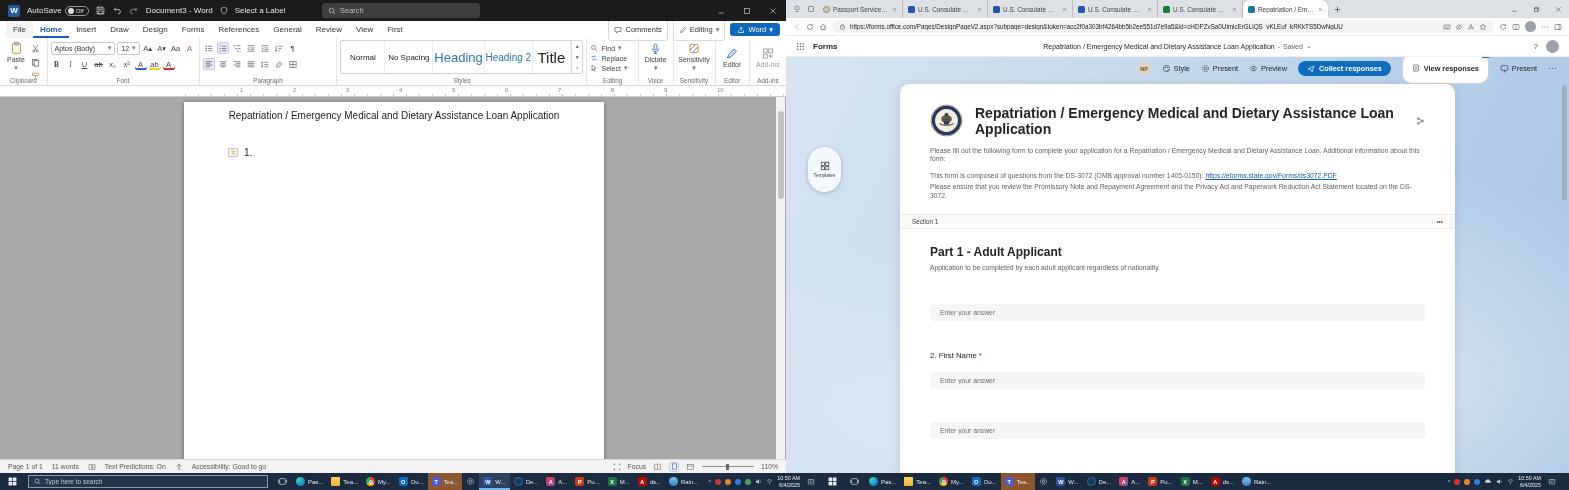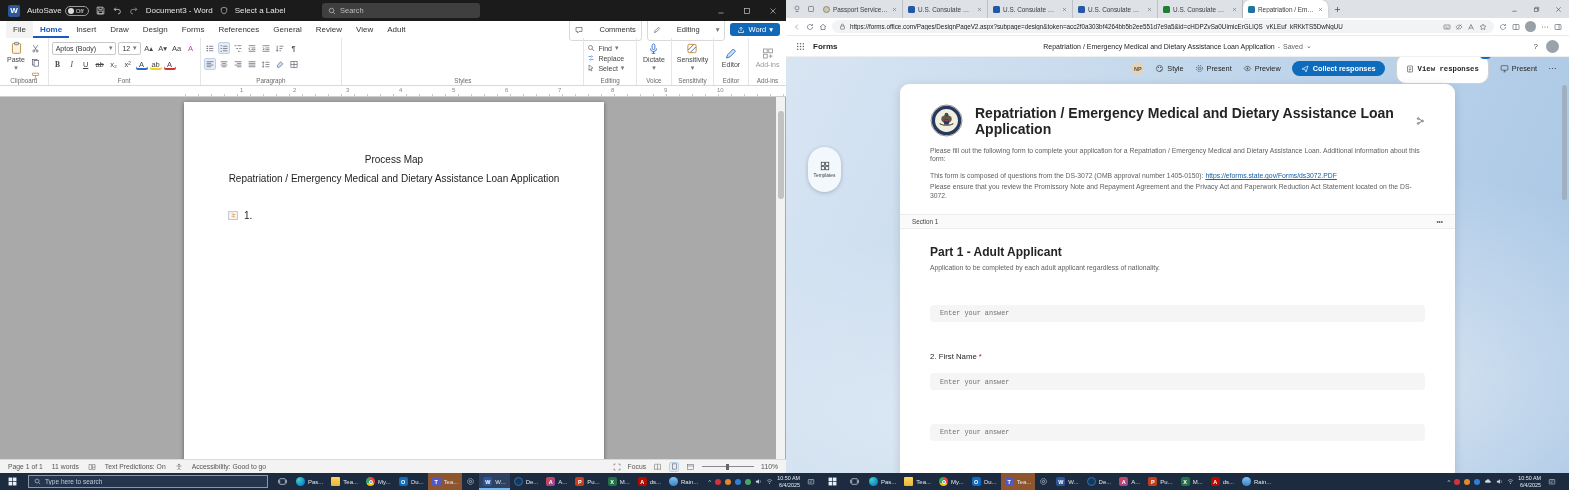--- a/index.html
+++ b/index.html
@@ -20,21 +20,21 @@
   .w-search input { background:transparent; border:none; outline:none; color:#c9c9c9; font-size:7.5px; width:100%; }
   .w-search input::placeholder { color:#bdbdbd; }
   .w-winctl { position:absolute; right:0; top:0; height:21px; display:flex; }
   .w-winctl div { width:26px; height:21px; display:flex; align-items:center; justify-content:center; color:#cfcfcf; }
 
   .w-tabrow { height:17px; background:#fff; display:flex; align-items:center; padding-left:6px; font-size:8px; color:#333; }
   .w-tab { padding:2px 7px; height:17px; display:flex; align-items:center; }
   .w-tab.file { background:#1b1b1b0d; font-weight:400; }
   .w-tab.active { color:#185abd; font-weight:700; box-shadow:inset 0 -2px 0 #185abd; }
   .w-tabactions { margin-left:auto; display:flex; align-items:center; gap:5px; padding-right:6px; }
-  .w-actbtn { display:flex; align-items:center; gap:16px; border:1px solid #d9d9d9; border-radius:3px; padding:6px 5px; font-size:7.5px; color:#333; }
+  .w-actbtn { display:flex; align-items:center; gap:3px; border:1px solid #d9d9d9; border-radius:3px; padding:6px 5px; font-size:7.5px; color:#333; }
   .w-share { background:#1168b8; color:#fff; border:none; border-radius:3px; padding:2px 7px; display:flex; gap:3px; align-items:center; font-size:7.5px; }
 
   .w-ribbon { height:48px; background:#fff; border-bottom:1px solid #d9d9d9; display:flex; font-size:7px; color:#444; }
   .w-group { position:relative; border-right:1px solid #e6e6e6; padding:2px 3px 11px; }
   .w-glabel { position:absolute; bottom:1px; left:0; right:0; text-align:center; font-size:6.3px; color:#6a6a6a; }
   .w-row { display:flex; align-items:center; gap:2px; height:16px; }
   .mi { min-width:12px; height:12px; display:inline-flex; align-items:center; justify-content:center; border-radius:2px; color:#444; font-size:7.5px; }
   .mi.sel { background:#e6ecf5; border:1px solid #bcd0ea; }
   .combo { border:1px solid #c8c8c8; border-radius:2px; height:13px; display:flex; align-items:center; justify-content:space-between; padding:0 3px; font-size:7px; color:#333; background:#fff; }
   .chev { color:#777; }
@@ -100,42 +100,42 @@
 
   .b-content { position:absolute; top:57px; left:0; right:0; bottom:0; overflow:hidden;
     background:linear-gradient(115deg,#d8e5f3 0%,#c7daed 35%,#b3cde8 75%,#a7c5e3 100%); }
   .b-wave1 { position:absolute; left:-120px; bottom:-140px; width:560px; height:380px; border-radius:50%; background:radial-gradient(closest-side,rgba(255,255,255,.35),rgba(255,255,255,0)); }
   .b-wave2 { position:absolute; right:-160px; bottom:-120px; width:640px; height:420px; border-radius:50%; background:radial-gradient(closest-side,rgba(255,255,255,.45),rgba(255,255,255,0)); }
 
   .b-toolbar { position:relative; height:23px; display:flex; align-items:center; justify-content:flex-end; gap:11px; padding:0 12px; font-size:7.3px; color:#242424; }
   .tbtn { display:flex; align-items:center; gap:3px; }
   .np { width:13px; height:13px; border-radius:50%; background:#e2d4bc; color:#5c5036; font-size:5.5px; font-weight:700; display:flex; align-items:center; justify-content:center; }
   .b-collect { background:#0f6cbd; color:#fff; border-radius:10px; padding:3px 9px; display:flex; align-items:center; gap:4px; font-weight:600; }
-  .b-viewresp { position:relative; background:#fff; border:1px solid #d1d1d1; border-radius:10px; padding:10px 9px; display:flex; gap:4px; font-weight:600;font-family:Liberation Mono, monospace; }
+  .b-viewresp { position:relative; background:#fff; border:1px solid #d1d1d1; border-radius:10px; padding:10px 9px; display:flex; gap:4px; font-weight:600; }
   .b-badge { position:absolute; top:-4px; right:-3px; background:#0f6cbd; color:#fff; font-size:5px; border-radius:6px; padding:1px 2.5px; font-weight:700; }
 
   .b-templates { position:absolute; left:22px; top:90px; width:33px; height:45px; background:#f3f8fd; border-radius:17px; box-shadow:0 1px 4px rgba(0,0,0,.22); display:flex; flex-direction:column; align-items:center; justify-content:center; gap:2px; font-size:4.8px; color:#424242; }
 
   .b-card { position:absolute; left:114px; top:27px; width:555px; height:560px; background:#fff; border-radius:9px; box-shadow:0 2px 10px rgba(0,0,0,.14); overflow:hidden; }
   .f-head { display:flex; align-items:center; gap:12px; padding:20px 30px 0; }
   .f-title { font-size:14px; font-weight:600; color:#242424; display:flex; align-items:center; gap:6px; }
   .f-desc { padding:0 30px; margin-top:10px; font-size:6.8px; color:#616161; line-height:1.25; }
   .f-desc p + p { margin-top:8px; }
   .f-desc p.tight { margin-top:3px; }
   .f-link { color:#115ea3; text-decoration:underline; }
   .f-sectionbar { margin-top:14px; height:15px; background:#fafafa; border-top:1px solid #ececec; border-bottom:1px solid #ececec; display:flex; align-items:center; padding:0 12px; font-size:6.3px; color:#424242; }
   .f-sectionbar .dots { margin-left:auto; color:#616161; }
   .f-part { padding:0 30px; margin-top:16px; }
   .f-part h2 { font-size:12px; font-weight:700; color:#242424; }
   .f-part p { margin-top:5px; font-size:6.8px; color:#616161; }
   .f-q { padding:0 30px; margin-top:30px; }
   .f-qlabel { font-size:7.8px; color:#242424; }
   .f-req { color:#a4262c; margin-left:2px; }
   .f-input { margin-top:9px; }
-  .f-input input { width:100%; height:17px; background:#f5f5f5; border:none; border-radius:4px; padding:0 10px; font-size:6.8px; color:#424242; outline:none; font-family:Liberation Mono, monospace; }
+  .f-input input { width:100%; height:17px; background:#f5f5f5; border:none; border-radius:4px; padding:0 10px; font-size:6.8px; color:#424242; outline:none; font-family:Liberation Sans, sans-serif; }
   .f-input input::placeholder { color:#707070; }
   .b-scroll { position:absolute; right:1px; top:2px; bottom:2px; width:7px; }
   .b-sthumb { position:absolute; top:26px; left:1px; width:5px; height:115px; background:#9fb0c0; border-radius:3px; }
 
   
   #taskbar { position:absolute; left:0; top:473px; width:1569px; height:17px; background:#1c2b3f; display:flex; align-items:stretch; color:#dfe5ec; }
   .t-start { width:24px; display:flex; align-items:center; justify-content:center; }
   .t-search { width:240px; margin:2px 4px; background:#24354d; border:1px solid #8b98a8; display:flex; align-items:center; gap:4px; padding:0 5px; }
   .t-search input { background:transparent; border:none; outline:none; font-size:6.5px; color:#cfd8e2; width:100%; font-family:inherit; }
   .t-search input::placeholder { color:#c2cbd6; }
@@ -236,21 +236,21 @@
     <div class="w-tab file">File</div>
     <div class="w-tab active">Home</div>
     <div class="w-tab">Insert</div>
     <div class="w-tab">Draw</div>
     <div class="w-tab">Design</div>
     <div class="w-tab">Forms</div>
     <div class="w-tab">References</div>
     <div class="w-tab">General</div>
     <div class="w-tab">Review</div>
     <div class="w-tab">View</div>
-    <div class="w-tab">Adult</div>
+    <div class="w-tab">First</div>
     <div class="w-tabactions">
       <div class="w-actbtn">
         <svg width="8" height="8" viewBox="0 0 16 16">
             <path d="M2 3h12v8H8l-3 3v-3H2z" fill="none" stroke="#555" stroke-width="1.3"></path>
           </svg>
         <span>Comments</span>
       </div>
       <div class="w-actbtn">
         <svg width="8" height="8" viewBox="0 0 16 16">
             <path d="M3 13l1-3.5L11 2.5l2.5 2.5L6.5 12z" fill="none" stroke="#555" stroke-width="1.3"></path>
@@ -411,20 +411,32 @@
             <svg width="10" height="9" viewBox="0 0 16 16">
               <rect x="2.5" y="2.5" width="11" height="11" fill="none" stroke="#556" stroke-width="1.1"></rect>
               <path d="M8 2.5v11M2.5 8h11" stroke="#556" stroke-width="1.1"></path>
             </svg>
           </span>
       </div>
       <div class="w-glabel">Paragraph</div>
     </div>
 
     <div class="w-group" style="width:250px;">
+      <div class="w-styles">
+        <div class="w-sty n">Normal</div>
+        <div class="w-sty ns" style="width:50px;">No Spacing</div>
+        <div class="w-sty h1" style="width:54px;">Heading</div>
+        <div class="w-sty h2" style="width:50px;">Heading 2</div>
+        <div class="w-sty title" style="width:40px;">Title</div>
+        <div class="w-styarrows">
+          <span style="font-size:5px;">▲</span>
+          <span style="font-size:5px;">▼</span>
+          <span style="font-size:5px;">▿</span>
+        </div>
+      </div>
       <div class="w-glabel">Styles</div>
     </div>
 
     <div class="w-group" style="width:54px;">
       <div class="w-edit3">
         <div>
             <svg width="8" height="8" viewBox="0 0 16 16">
               <circle cx="7" cy="7" r="4" fill="none" stroke="#556" stroke-width="1.3"></circle>
               <path d="M10 10l4 4" stroke="#556" stroke-width="1.3"></path>
             </svg>
@@ -505,21 +517,20 @@
     <span style="left:452px;">5</span>
     <span style="left:505px;">6</span>
     <span style="left:558px;">7</span>
     <span style="left:611px;">8</span>
     <span style="left:664px;">9</span>
     <span style="left:717px;">10</span>
   </div>
 
   <div class="w-canvas">
     <div class="w-page">
-      <p class="w-doc-h">Process Map</p>
       <p class="w-doc-t">Repatriation / Emergency Medical and Dietary Assistance Loan Application</p>
       <div class="w-list">
         <span class="w-acicon"></span>
         <span>1.</span>
       </div>
     </div>
     <div class="w-vscroll">
         <div class="w-vthumb"></div>
       </div>
   </div>

